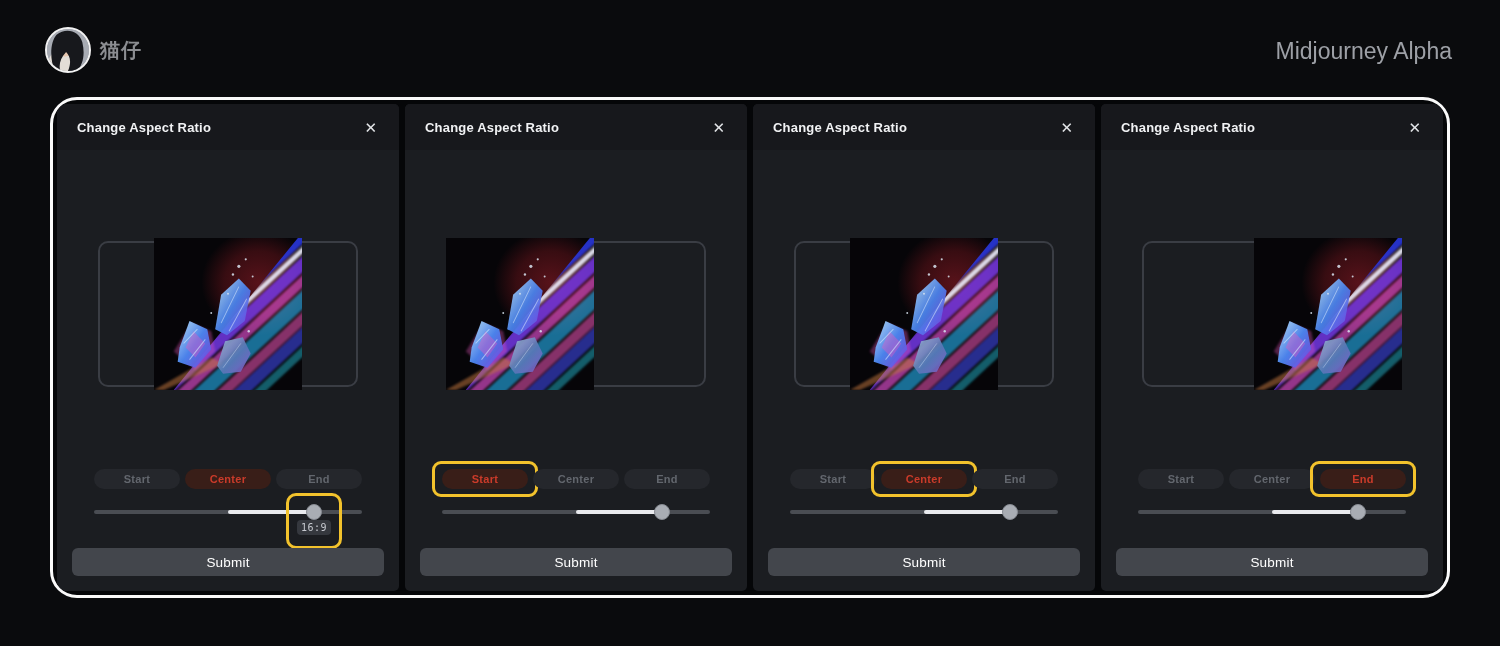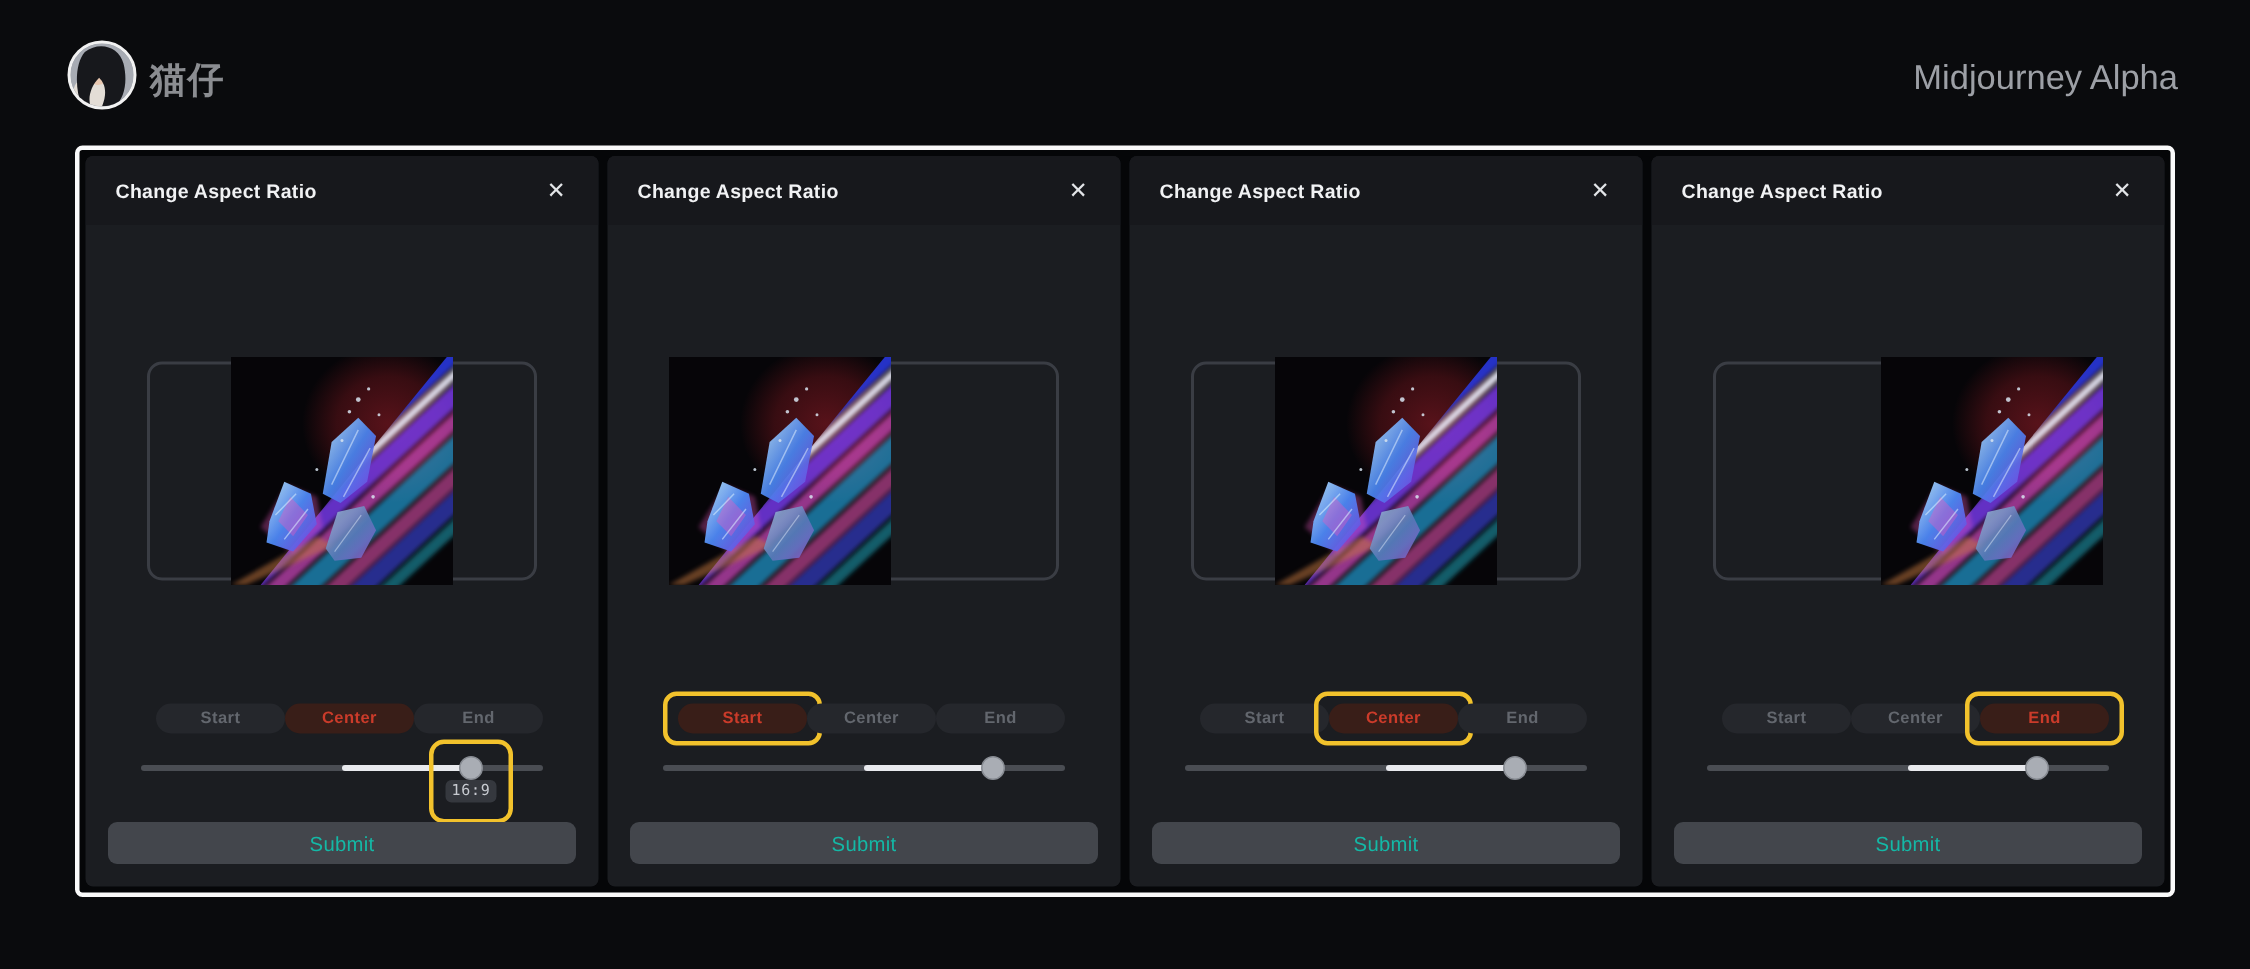--- a/index.html
+++ b/index.html
@@ -20,30 +20,30 @@
     color:#e8e9eb;
   }
   
   .topbar{position:absolute;left:0;top:0;width:100%;height:97px;}
   .avatar{
     position:absolute;left:45px;top:27px;width:46px;height:46px;border-radius:50%;
     border:2px solid #f2f2f2;overflow:hidden;background:#9ea2a8;cursor:pointer;
   }
   .avatar svg{display:block;width:100%;height:100%;}
   .username{
-    position:absolute;left:100px;top:37px;font-size:24px;font-weight:bold;
+    position:absolute;left:100px;top:37px;font-size:20px;font-weight:bold;
     color:#8b8d91;letter-spacing:1px;
   }
   .app-title{
     position:absolute;right:48px;top:38px;font-size:23px;color:#9da0a6;margin-left:20px;
   }
   
   .modal-group{
     position:absolute;left:50px;top:97px;width:1400px;height:501px;
-    border:3px solid #fafafa;border-radius:5px;background:#050608;
+    border:3px solid #fafafa;border-radius:27px;background:#050608;
     display:flex;gap:6px;padding:4px;overflow:hidden;
   }
   .panel{
     position:relative;flex:1;background:var(--panel-bg);border-radius:5px;overflow:hidden;
   }
   .panel-header{
     position:absolute;left:0;top:0;width:100%;height:46px;background:var(--panel-header-bg);
     display:flex;align-items:center;justify-content:space-between;padding:0 20px;
   }
   .panel-title{font-size:13px;font-weight:bold;color:#f1f2f4;letter-spacing:.2px;}
@@ -60,21 +60,21 @@
   .preview-img{
     position:absolute;top:-5px;height:152px;width:148px;
   }
   .preview-img svg{display:block;width:100%;height:100%;}
   .pos-start{left:-2px;}
   .pos-center{left:50%;margin-left:-74px;}
   .pos-end{right:-2px;}
   
   .pill-row{
     position:absolute;left:50%;transform:translateX(-50%);
-    top:365px;width:268px;display:flex;justify-content:flex-end;
+    top:365px;width:268px;display:flex;justify-content:space-between;
   }
   .pill{
     position:relative;width:86px;height:20px;border:none;border-radius:10px;
     background:#25272c;color:#63676e;font-size:11px;font-weight:bold;
     font-family:"Liberation Sans",sans-serif;cursor:pointer;letter-spacing:.3px;
   }
   .pill.active{
     background:#391e18;color:var(--accent-red);
   }
   .pill.boxed::after{
@@ -107,21 +107,21 @@
   }
   .slider-tooltip{
     position:absolute;left:240px;top:416px;width:34px;height:15px;border-radius:4px;
     background:#35383e;color:#c7cad0;font-size:10px;
     font-family:"DejaVu Sans Mono",monospace;
     display:flex;align-items:center;justify-content:center;letter-spacing:.5px;
   }
   
   .submit{
     position:absolute;left:15px;right:15px;top:444px;height:28px;border:none;border-radius:6px;
-    background:#43464c;color:#14b8a6;font-size:13.5px;cursor:pointer;
+    background:#43464c;color:#ffffff;font-size:13.5px;cursor:pointer;
     font-family:"Liberation Sans",sans-serif;letter-spacing:.2px;
   }
   .hidden-defs{position:absolute;width:0;height:0;overflow:hidden;}
 </style>
 </head>
 <body>
 
 <svg class="hidden-defs" aria-hidden="true">
   <defs>
     <radialGradient id="redg" cx="50%" cy="50%" r="50%">

